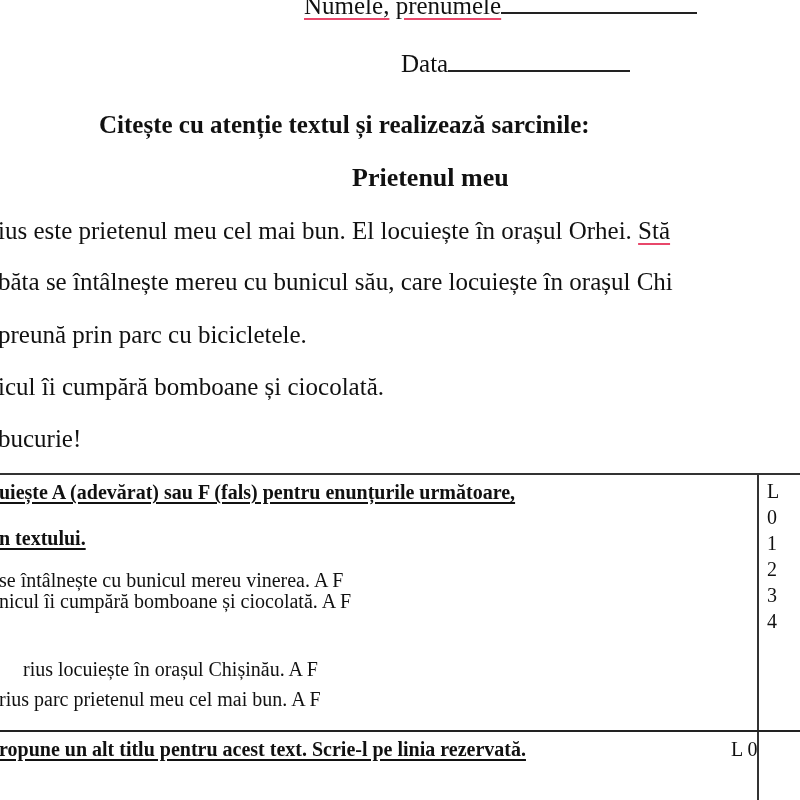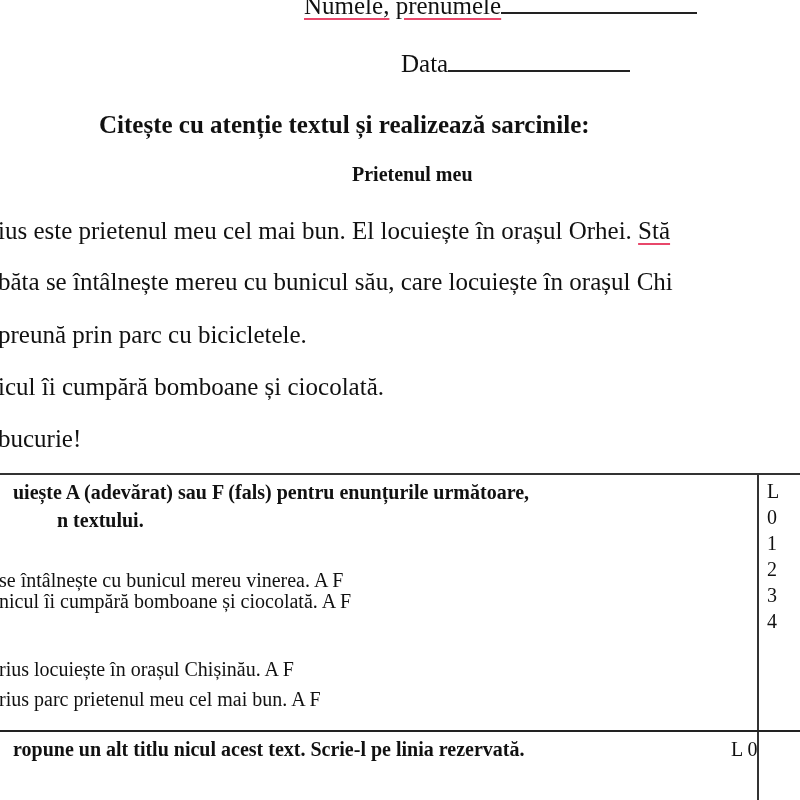--- a/index.html
+++ b/index.html
@@ -13,21 +13,21 @@
     body {
       position: relative;
       font-family: "Liberation Serif", "DejaVu Serif", serif;
       color: #111111;
     }
     .abs { position: absolute; white-space: nowrap; }
     .line-text { font-size: 25px; line-height: 30px; }
     .spell { text-decoration: underline; text-decoration-color: #e8476a; text-decoration-thickness: 2px; text-underline-offset: 4px; }
     .blank { display: inline-block; border-bottom: 2px solid #222; height: 24px; vertical-align: baseline; }
     .title-1 { font-size: 25px; font-weight: bold; }
-    .title-2 { font-size: 20px; font-weight: bold; }
+    .title-2 { font-size: 26px; font-weight: bold; }
 
     .table {
       position: absolute;
       left: -2px;
       top: 473px;
       width: 900px;
       height: 340px;
       border-top: 2px solid #333;
     }
     .vline {
@@ -42,24 +42,24 @@
       position: absolute;
       left: 0;
       top: 730px;
       width: 800px;
       height: 2px;
       background: #222;
     }
     .task-head {
       font-size: 20px;
       font-weight: bold;
+      text-decoration: underline;
       text-decoration-thickness: 2px;
       text-underline-offset: 3px;
       line-height: 27px;
-      padding-left: 14px;
     }
     .stmt { font-size: 20px; line-height: 26px; }
     .score { font-size: 20px; line-height: 26px; }
   </style>
 </head>
 <body>
 
 <div class="abs line-text" style="left:304px; top:-12px;">
   <span class="spell">Numele,</span>
   <span class="spell">prenumele</span><span class="blank" style="width:196px;"></span>
@@ -78,30 +78,30 @@
 <div class="abs line-text" style="left:-2px; top:267px;">băta se întâlnește mereu cu bunicul său, care locuiește în orașul Chi</div>
 <div class="abs line-text" style="left:-2px; top:320px;">preună prin parc cu bicicletele.</div>
 <div class="abs line-text" style="left:-2px; top:372px;">icul îi cumpără bomboane și ciocolată.</div>
 <div class="abs line-text" style="left:-2px; top:424px;">bucurie!</div>
 
 <div class="table"></div>
 <div class="vline"></div>
 <div class="hline"></div>
 
 <div class="abs task-head" style="left:-1px; top:479px;">uiește  A (adevărat) sau F (fals) pentru enunțurile următoare,</div>
-<div class="abs task-head" style="left:-1px; top:507px;margin-left:44px;">n textului.</div>
+<div class="abs task-head" style="left:-1px; top:525px;">n textului.</div>
 
 <div class="abs stmt" style="left:-1px; top:567px;">se întâlnește cu bunicul mereu vinerea. A F</div>
 <div class="abs stmt" style="left:-1px; top:588px;">nicul îi cumpără bomboane și ciocolată. A F</div>
-<div class="abs stmt" style="left:-1px; top:656px;">rius locuiește în orașul Chișinău. A  F</div>
+<div class="abs stmt" style="left:-1px; top:656px;padding-left:24px;">rius locuiește în orașul Chișinău. A  F</div>
 <div class="abs stmt" style="left:-1px; top:686px;">rius parc prietenul meu cel mai bun. A F</div>
 
 <div class="abs score" style="left:767px; top:478px;">
   <div>L</div>
   <div>0</div>
   <div>1</div>
   <div>2</div>
   <div>3</div>
   <div>4</div>
 </div>
 
-<div class="abs task-head" style="left:-1px; top:736px; font-size:20px;">ropune un alt titlu nicul acest text. Scrie-l pe linia rezervată.</div>
+<div class="abs task-head" style="left:-1px; top:736px; font-size:20px;">ropune un alt titlu pentru acest text. Scrie-l pe linia rezervată.</div>
 <div class="abs score" style="left:731px; top:736px;">L 0</div>
 
 </body></html>

